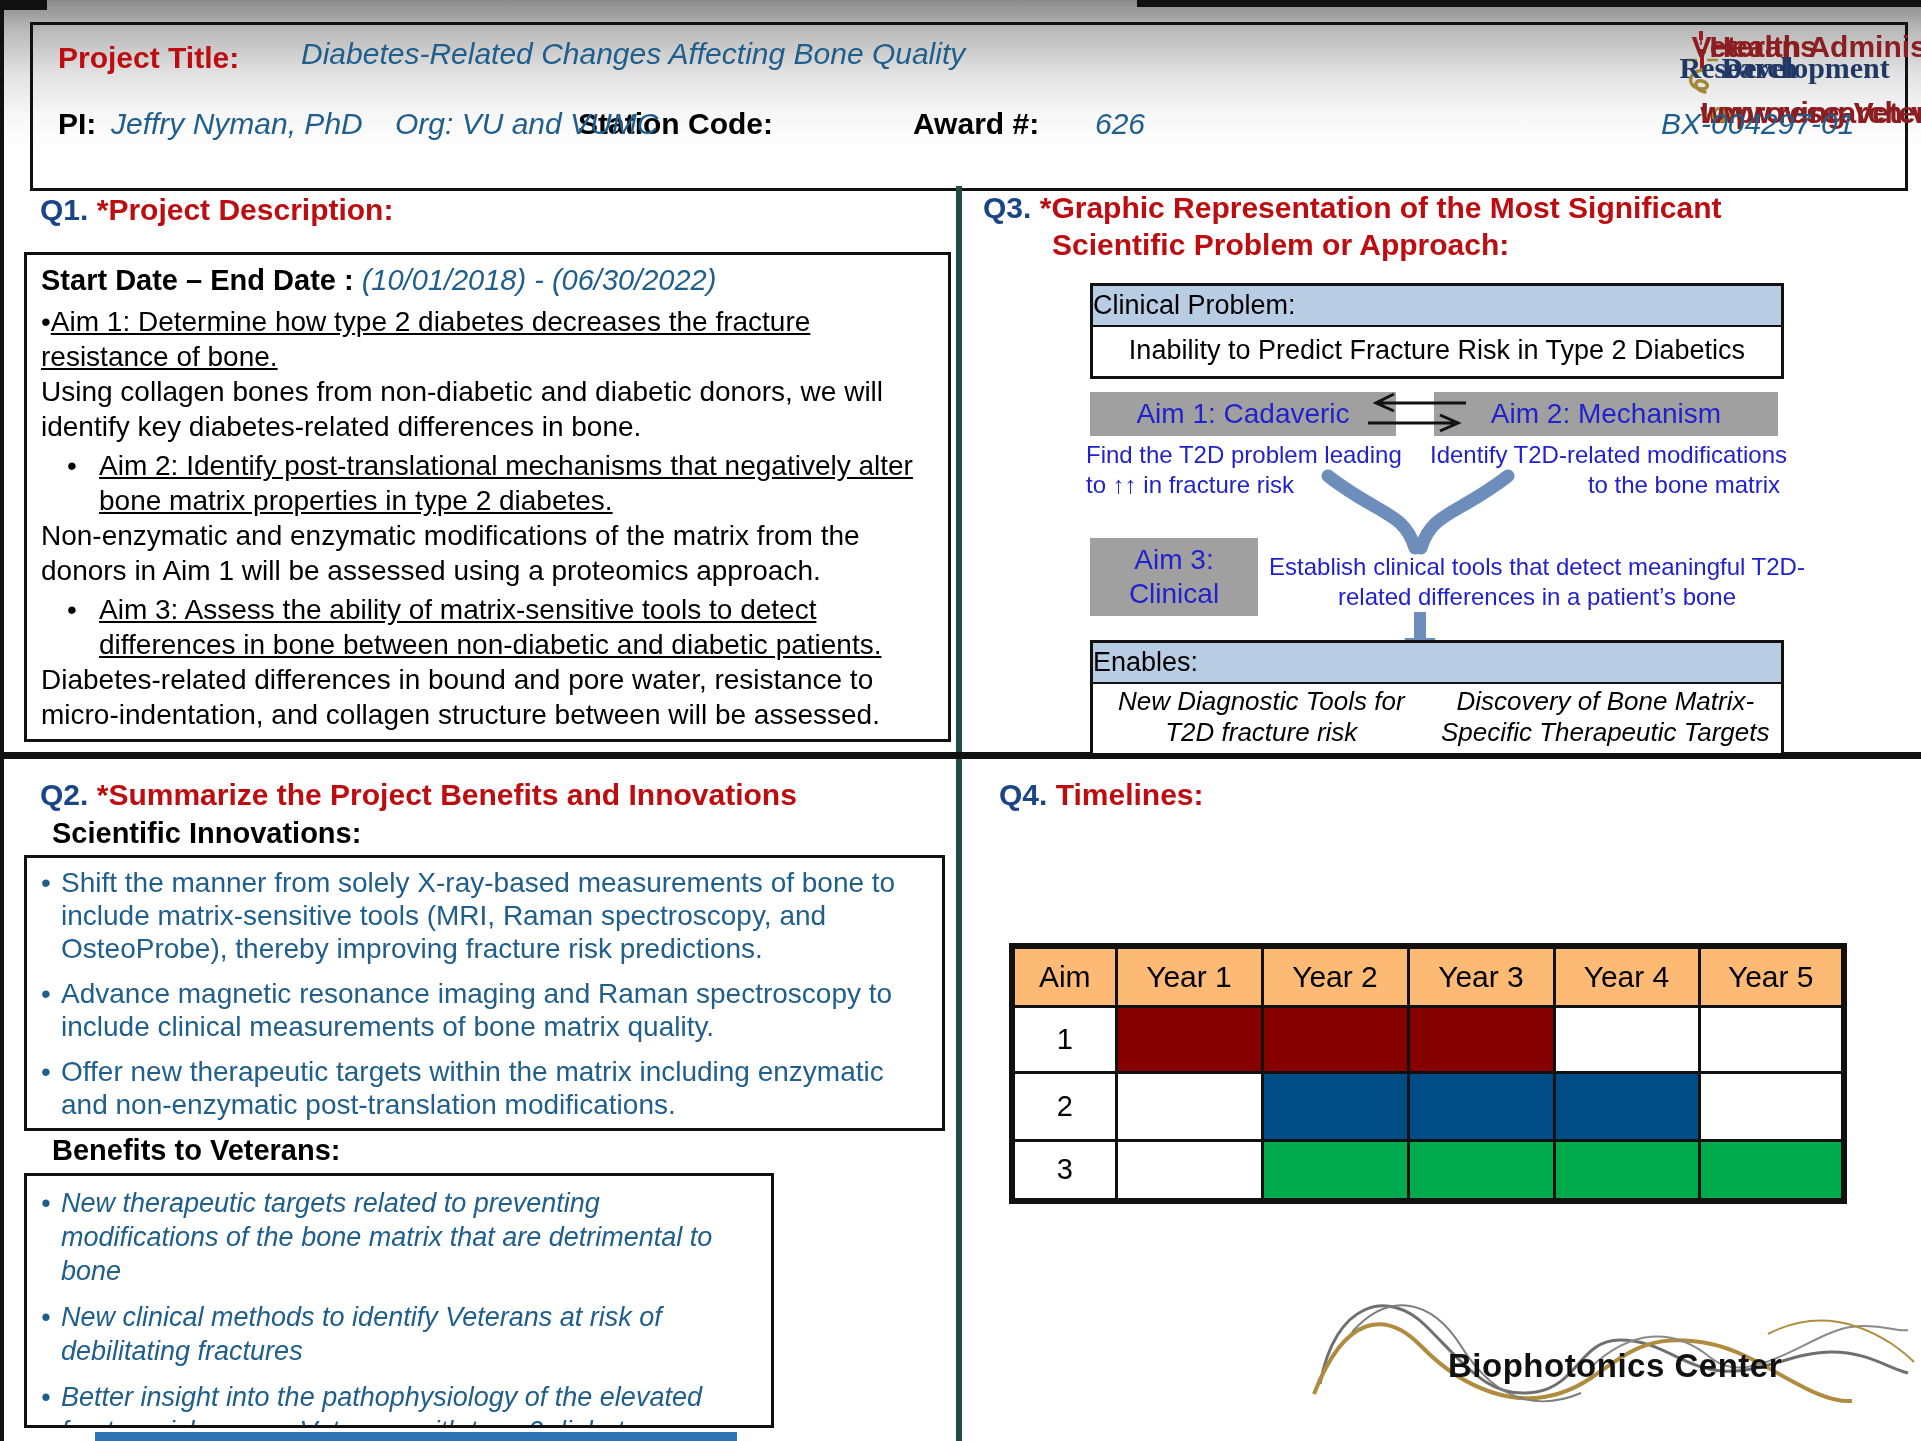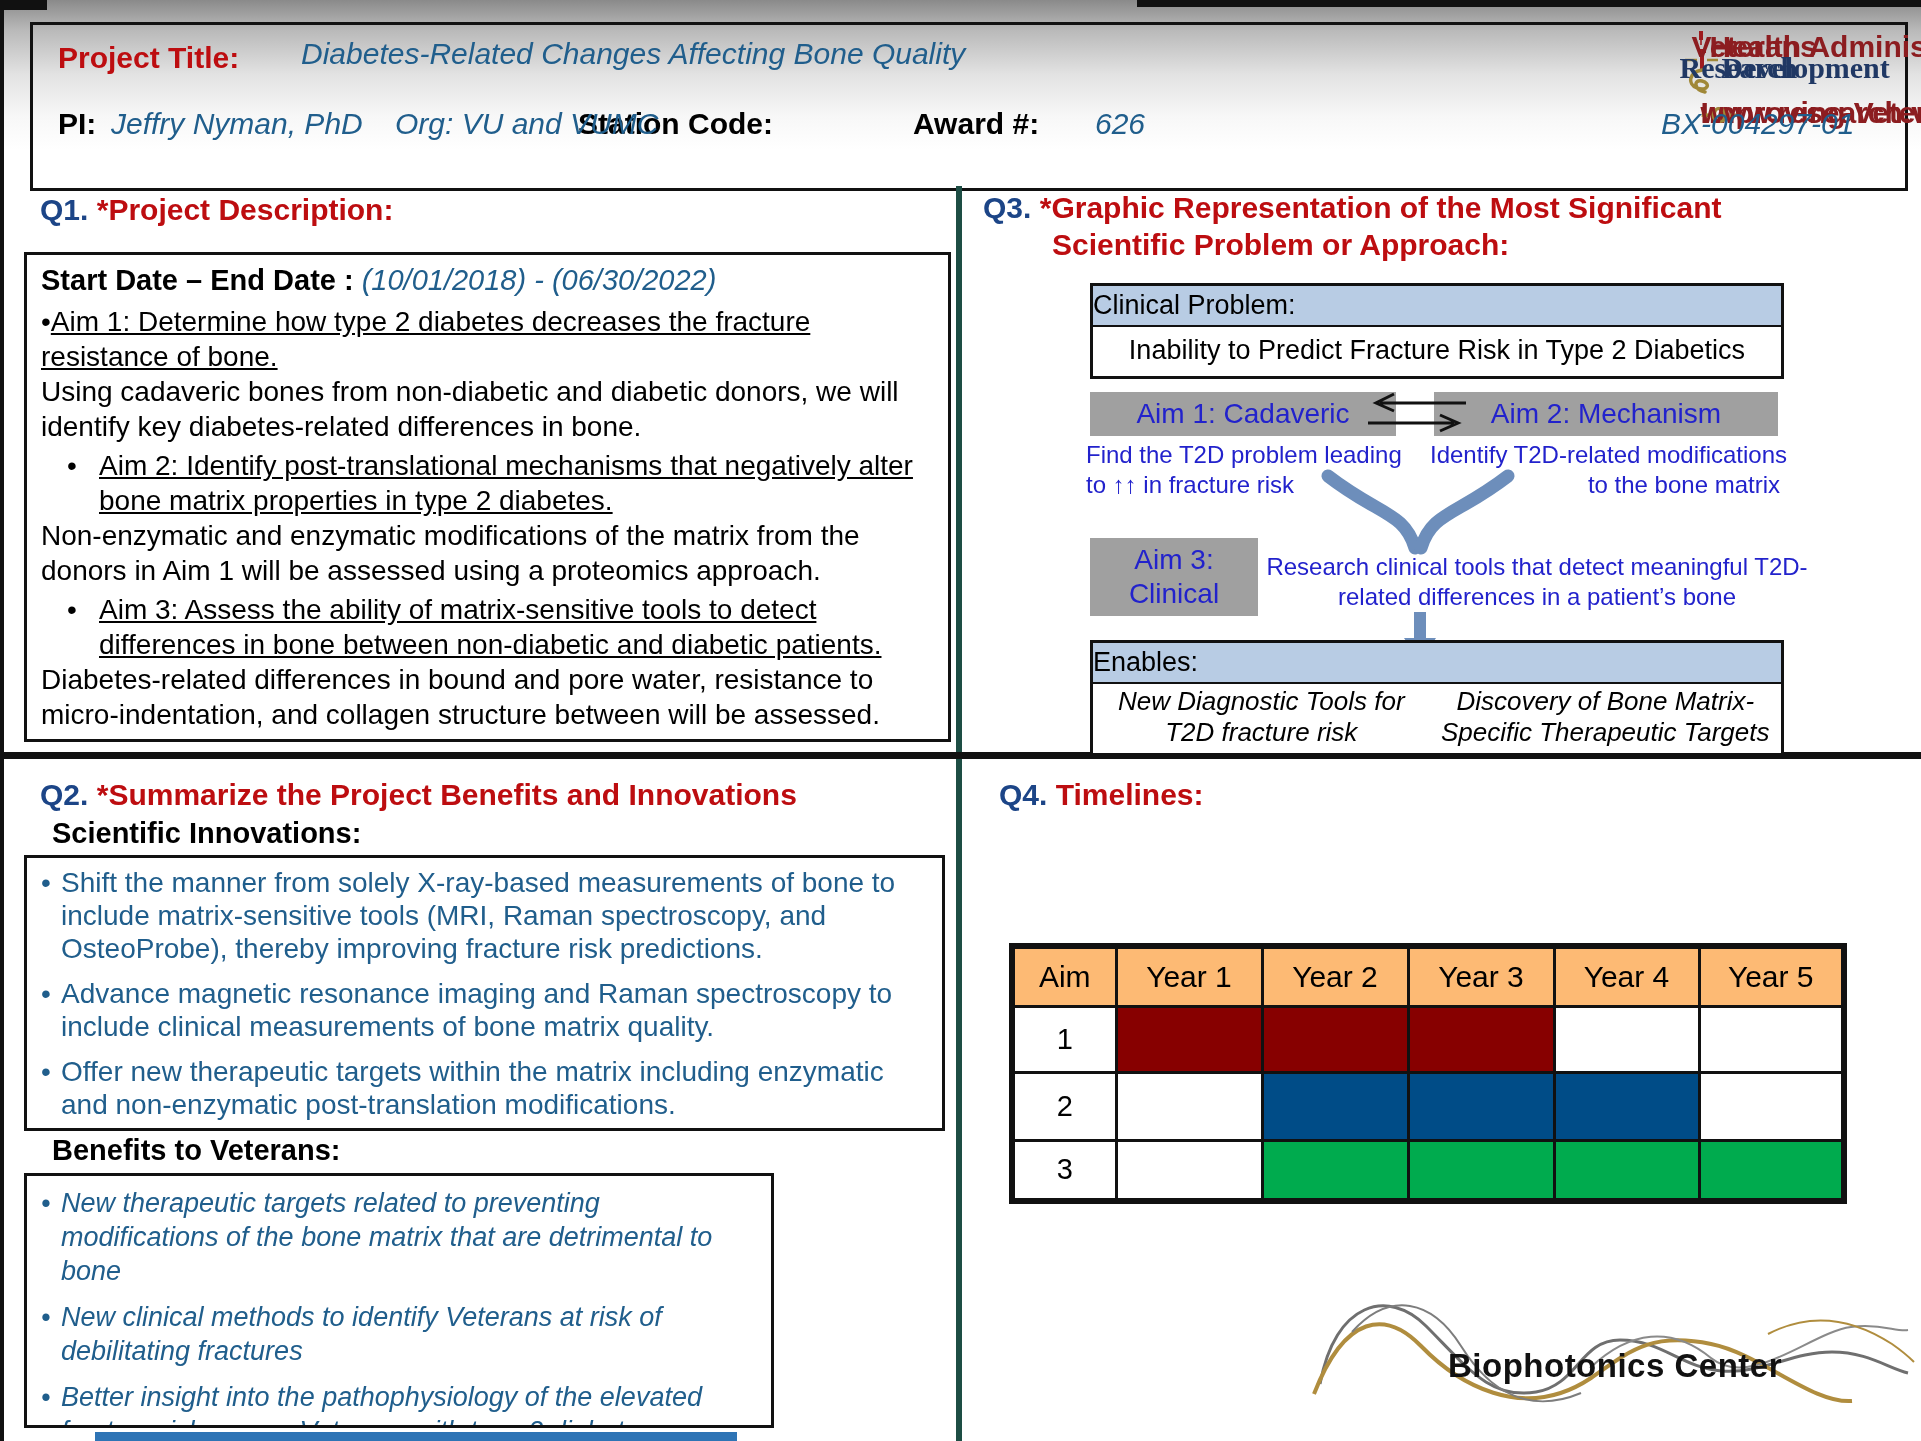--- a/index.html
+++ b/index.html
@@ -138,21 +138,21 @@
     <span class="qnum">Q1.</span>
     <span class="qred">*Project Description:</span>
   </div>
 
   <div class="q1-box">
     <p class="dateline">
       <span class="b">Start Date – End Date :</span>
       <span class="blue-it">(10/01/2018) - (06/30/2022)</span>
     </p>
     <p class="aim-flush"><span class="u">Aim 1: Determine how type 2 diabetes decreases the fracture resistance of bone.</span></p>
-    <p class="aim-body">Using cadaveric bones from non-diabetic and diabetic donors, we will identify key diabetes-related differences in bone.</p>
+    <p class="aim-body">Using collagen bones from non-diabetic and diabetic donors, we will identify key diabetes-related differences in bone.</p>
     <p class="aim-hang"><span class="u">Aim 2: Identify post-translational mechanisms that negatively alter bone matrix properties in type 2 diabetes.</span></p>
     <p class="aim-body">Non-enzymatic and enzymatic modifications of the matrix from the donors in Aim 1 will be assessed using a proteomics approach.</p>
     <p class="aim-hang"><span class="u">Aim 3: Assess the ability of matrix-sensitive tools to detect differences in bone between non-diabetic and diabetic patients.</span></p>
     <p class="aim-body">Diabetes-related differences in bound and pore water, resistance to micro-indentation, and collagen structure between will be assessed.</p>
   </div>
 
   <div class="qhead" style="left:40px;top:778px;">
     <span class="qnum">Q2.</span>
     <span class="qred">*Summarize the Project Benefits and Innovations</span>
   </div>
@@ -206,21 +206,21 @@
     <path d="M190,8 C138,48 114,44 103,80" stroke="#6D8EBB" stroke-width="13" fill="none" stroke-linecap="round"></path>
   </svg>
 
   <div class="gray-box" style="left:1090px;top:538px;width:168px;height:78px;">
     <div>
       <span style="display:block;">Aim 3:</span>
       <span style="display:block;">Clinical</span>
     </div>
   </div>
   <div class="fc-blue fc-center" style="left:1262px;top:552px;width:550px;">
-    <span>Research clinical tools that detect meaningful T2D-</span>
+    <span>Establish clinical tools that detect meaningful T2D-</span>
     <span>related differences in a patient’s bone</span>
   </div>
 
   <svg style="position:absolute;left:1400px;top:612px;" width="40" height="52" viewBox="0 0 40 52">
     <path d="M14,0 h12 v26 h10 L20,50 L4,26 h10 Z" fill="#6D8EBB"></path>
   </svg>
 
   <div class="flow-box" style="left:1090px;top:640px;width:688px;height:110px;">
     <div class="flow-head">Enables:</div>
     <div class="enables-body">

